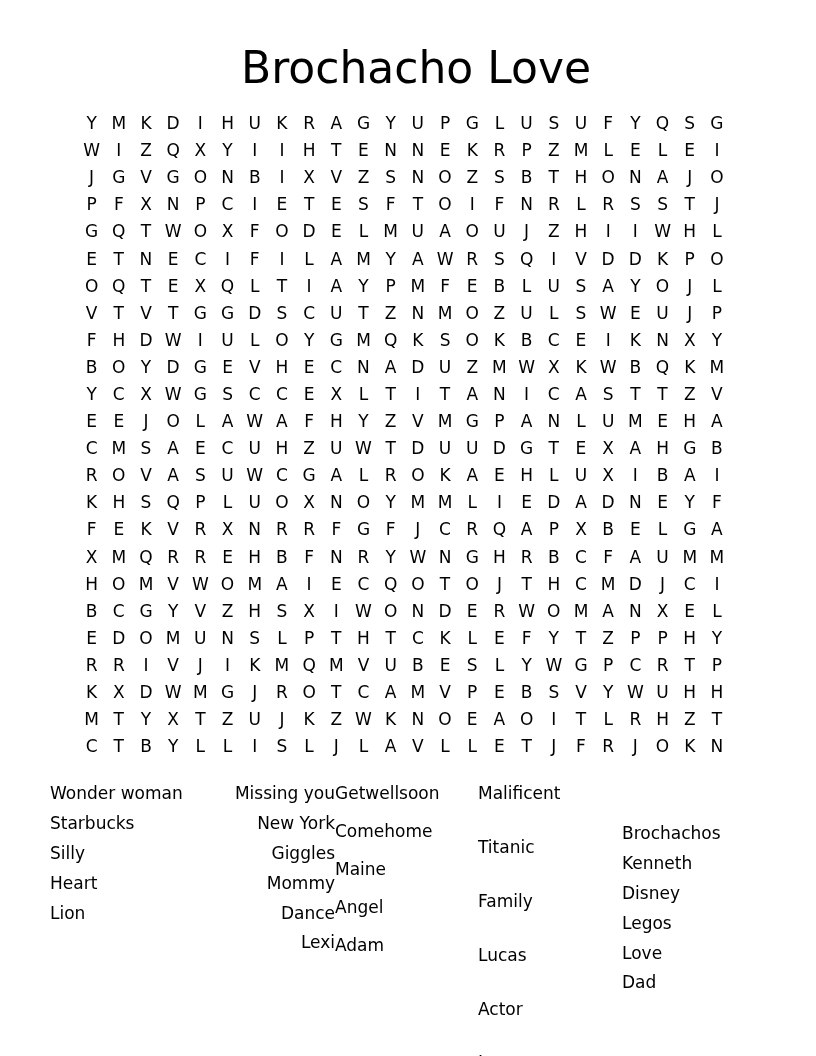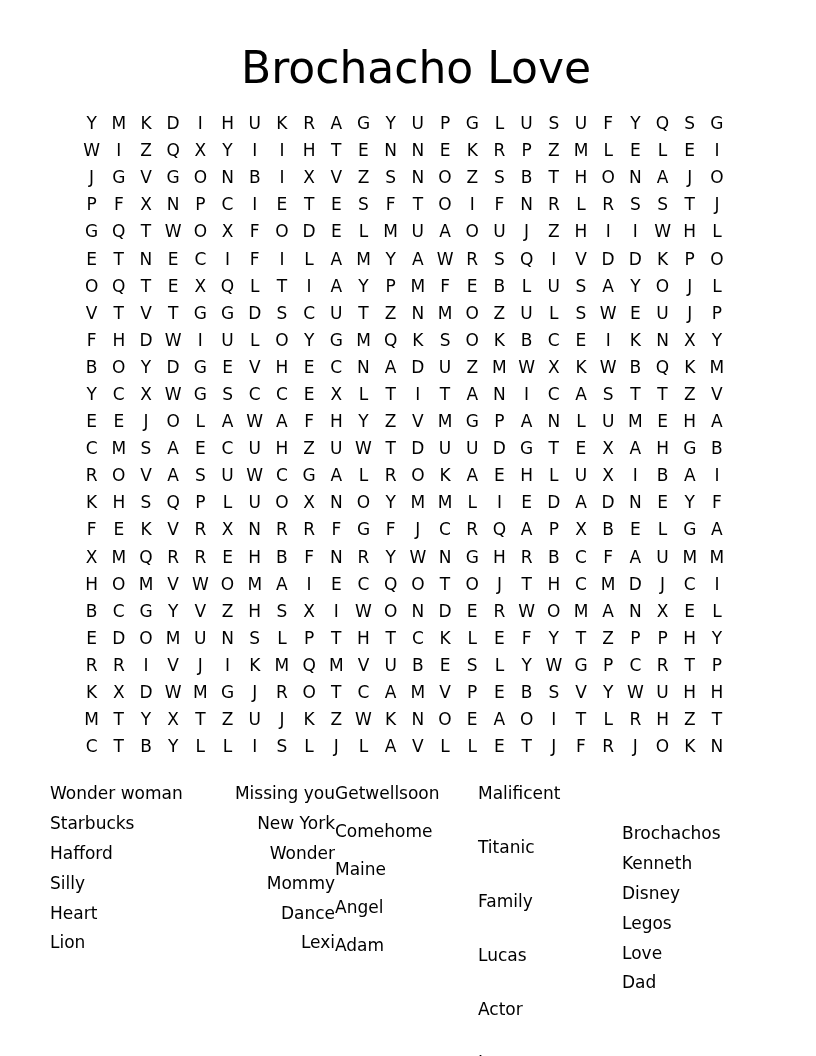--- a/index.html
+++ b/index.html
@@ -650,29 +650,28 @@
       <span class="cell">J</span>
       <span class="cell">O</span>
       <span class="cell">K</span>
       <span class="cell">N</span>
     </div>
 
   <div class="word-list">
       <div class="word-col">
         <div class="word">Wonder woman</div>
         <div class="word">Starbucks</div>
-        <div class="word">Hafford</div>
         <div class="word">Silly</div>
         <div class="word">Heart</div>
         <div class="word">Lion</div>
       </div>
       <div class="word-col">
         <div class="word">Missing you</div>
         <div class="word">New York</div>
-        <div class="word">Wonder</div>
+        <div class="word">Giggles</div>
         <div class="word">Mommy</div>
         <div class="word">Dance</div>
         <div class="word">Lexi</div>
       </div>
       <div class="word-col">
         <div class="word">Getwellsoon</div>
         <div class="word">Comehome</div>
         <div class="word">Maine</div>
         <div class="word">Angel</div>
         <div class="word">Adam</div>

